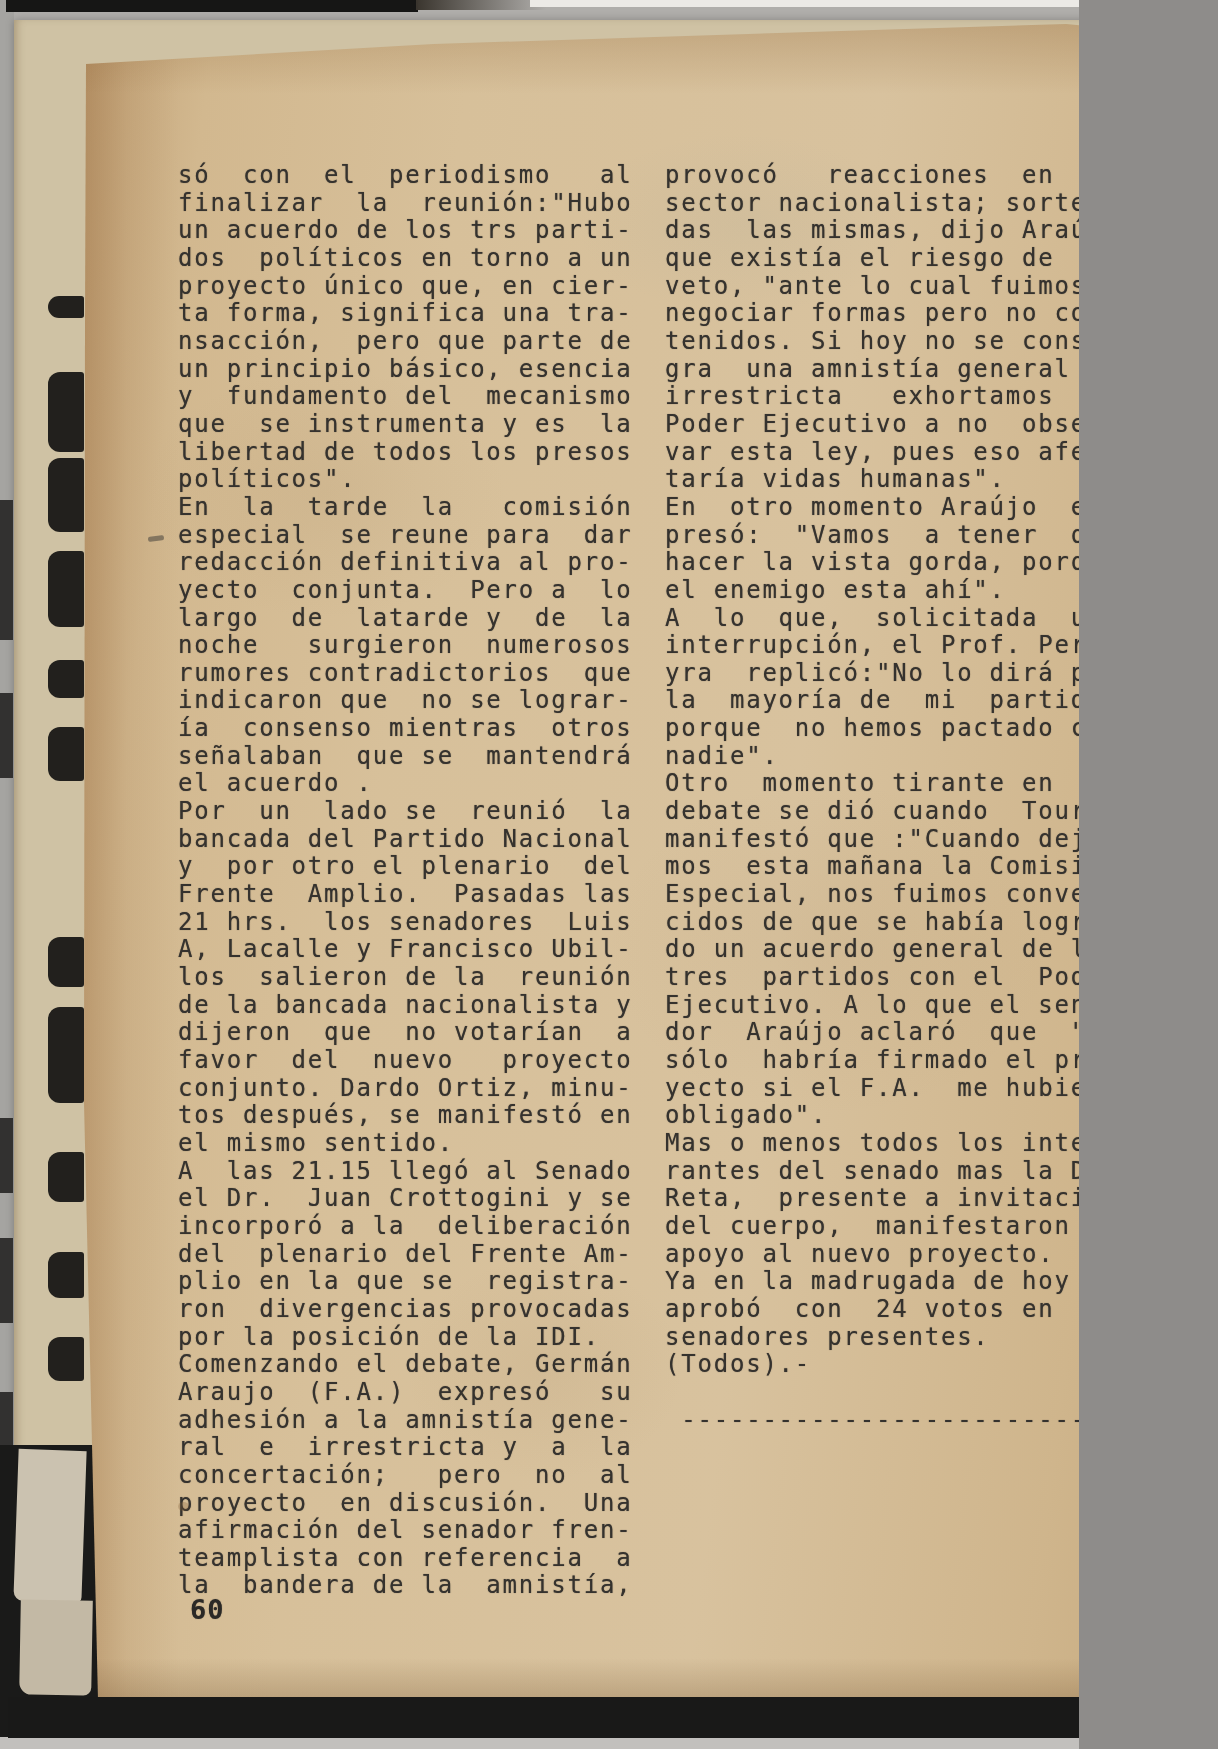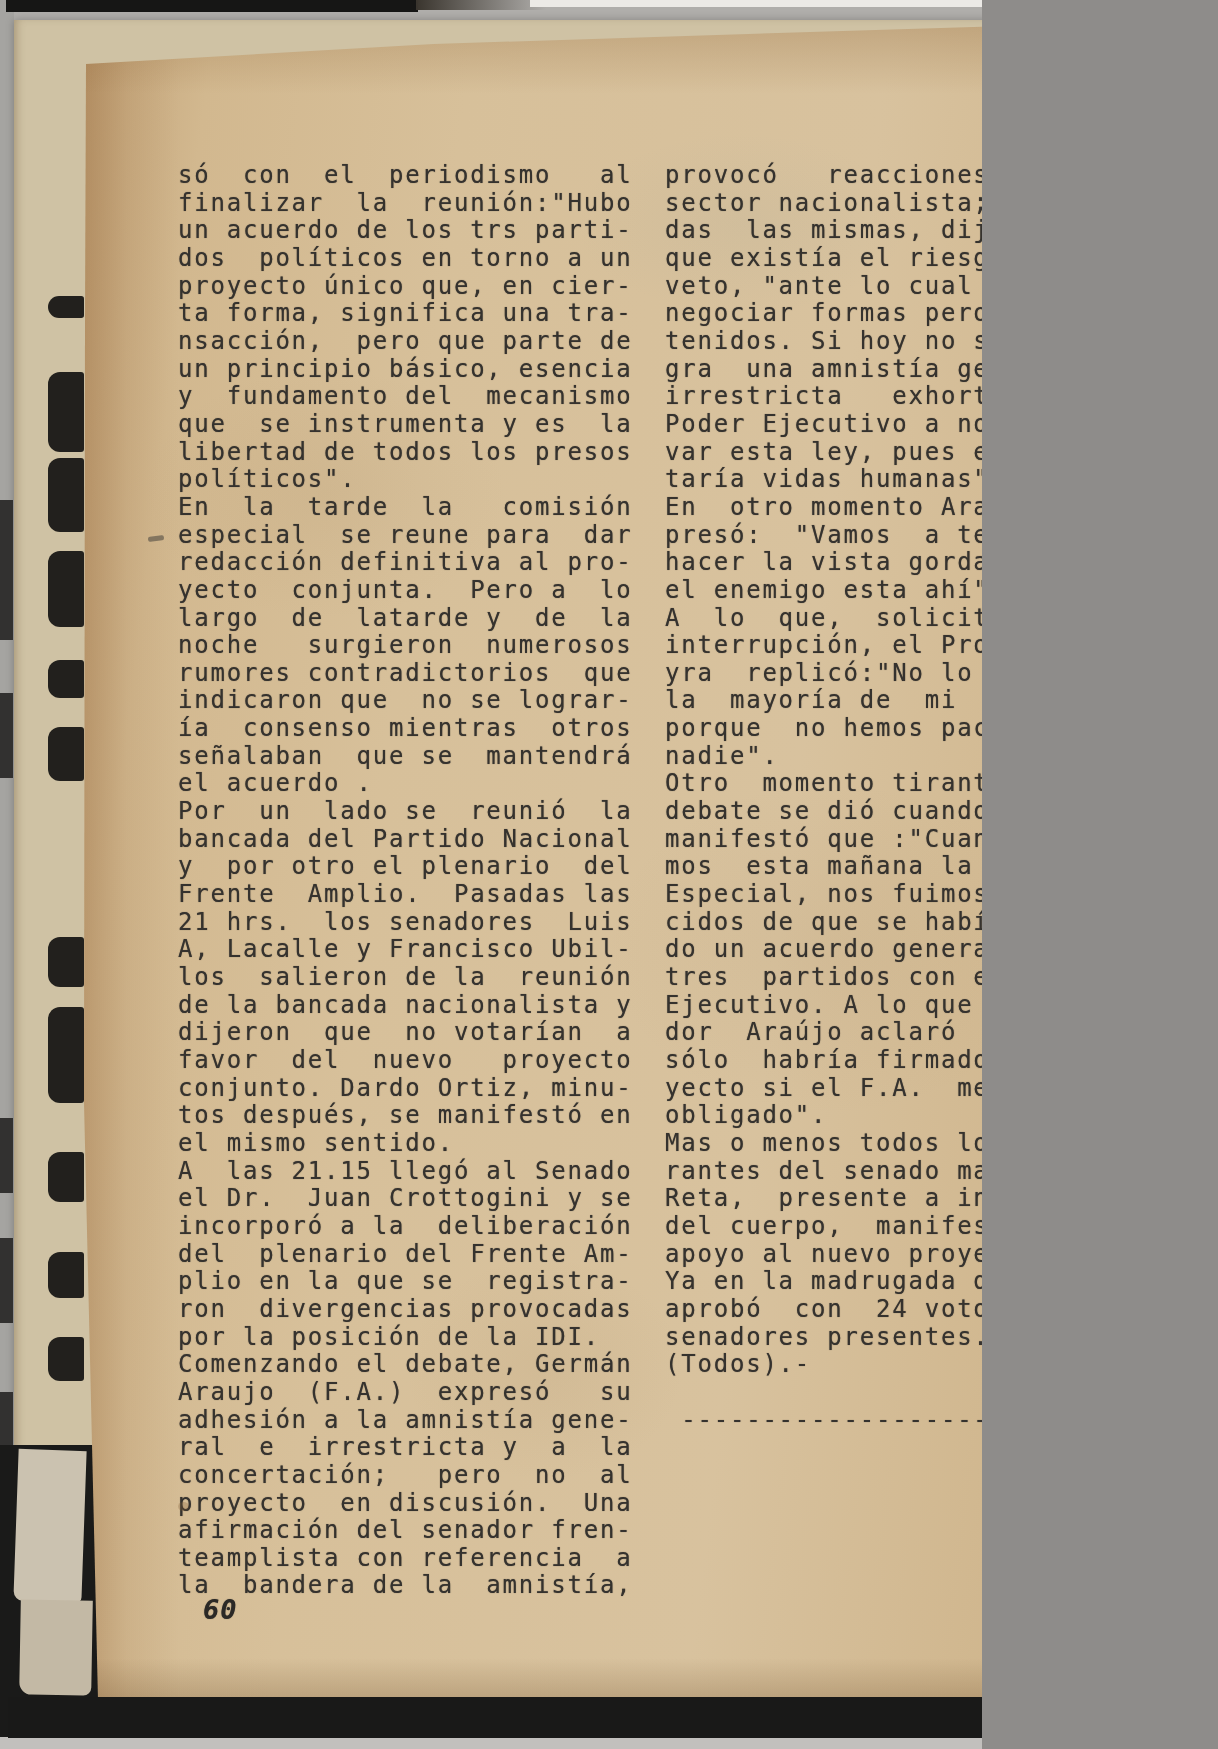--- a/index.html
+++ b/index.html
@@ -1,16 +1,16 @@
 <!DOCTYPE html>
 <html><head>
 <meta charset="utf-8">
 <style>
   html,body{margin:0;padding:0;background:#8e8c8a;}
-  #scan{position:relative;width:982px;height:1749px;overflow:hidden;
+  #scan{position:relative;width:1079px;height:1749px;overflow:hidden;
         background:#b0aeab;font-family:"DejaVu Sans Mono",monospace;}
   #scan *{position:absolute;box-sizing:border-box;}
 
   .bg-left{left:0;top:0;width:14px;height:1749px;background:#a5a4a1;}
   .bg-right{left:1178px;top:0;width:40px;height:1749px;background:#cac8c4;}
   .bg-bottom{left:0;top:1737px;width:1218px;height:12px;background:#c2c0bd;}
 
   .top-bar{left:6px;top:0;width:412px;height:12px;background:#161615;}
   .top-bar-fade{left:416px;top:0;width:130px;height:10px;
     background:linear-gradient(90deg,#3a352e,rgba(58,53,46,0));}
@@ -45,22 +45,22 @@
     background-image:radial-gradient(ellipse 260px 180px at 22% 28%,rgba(155,125,85,.10),transparent 70%),
                      radial-gradient(ellipse 320px 240px at 68% 55%,rgba(150,120,80,.08),transparent 70%),
                      radial-gradient(ellipse 200px 160px at 42% 80%,rgba(150,120,80,.09),transparent 70%),
                      radial-gradient(ellipse 240px 130px at 60% 12%,rgba(120,140,140,.07),transparent 70%);}
 
   .col{top:140px;white-space:pre;font-size:24px;line-height:27.65px;
     letter-spacing:1.78px;color:#35322e;font-weight:normal;
     text-shadow:0 0 1px rgba(53,50,46,.65);}
   .col-left{left:94px;}
   .col-right{left:581px;}
-  .page-num{left:119px;top:1572px;font-size:27px;font-weight:bold;color:#2b2926;
-    letter-spacing:1px;text-shadow:0 0 1px rgba(43,41,38,.6);font-style:italic;}
+  .page-num{left:106px;top:1572px;font-size:27px;font-weight:bold;color:#2b2926;
+    letter-spacing:1px;text-shadow:0 0 1px rgba(43,41,38,.6);}
 
   .pencil-mark{left:64px;top:514px;width:16px;height:5px;background:rgba(70,66,60,.55);
     transform:rotate(-8deg);border-radius:2px;}
   .stain{left:94px;top:1480px;width:11px;height:9px;background:rgba(130,95,55,.28);border-radius:50%;}
   .speck-a{left:1204px;top:362px;width:6px;height:10px;background:#6b6257;border-radius:2px;}
   .speck-b{left:1206px;top:468px;width:5px;height:8px;background:#6b6257;border-radius:2px;}
   .speck-c{left:1207px;top:1096px;width:5px;height:12px;background:#74695c;border-radius:2px;}
 
   .bottom-bar{left:8px;top:1697px;width:1210px;height:41px;background:#191918;}
 </style>

